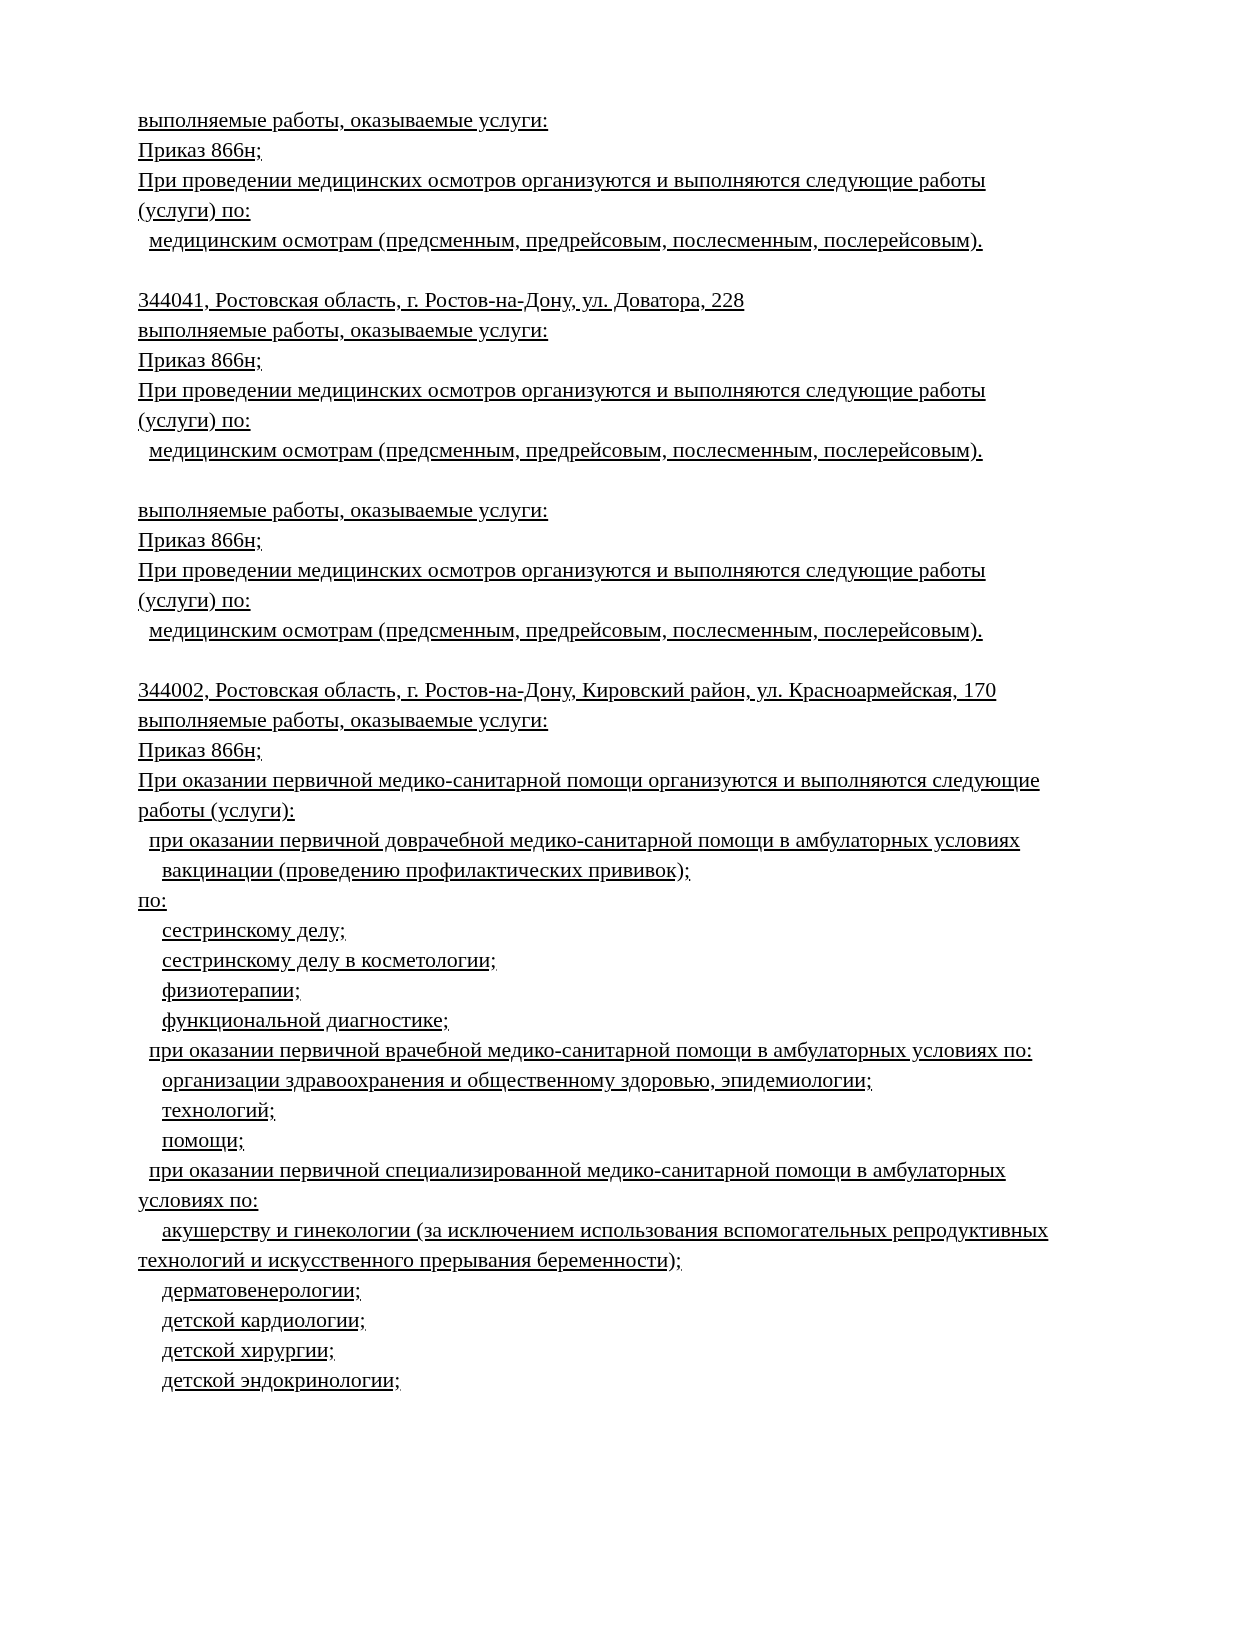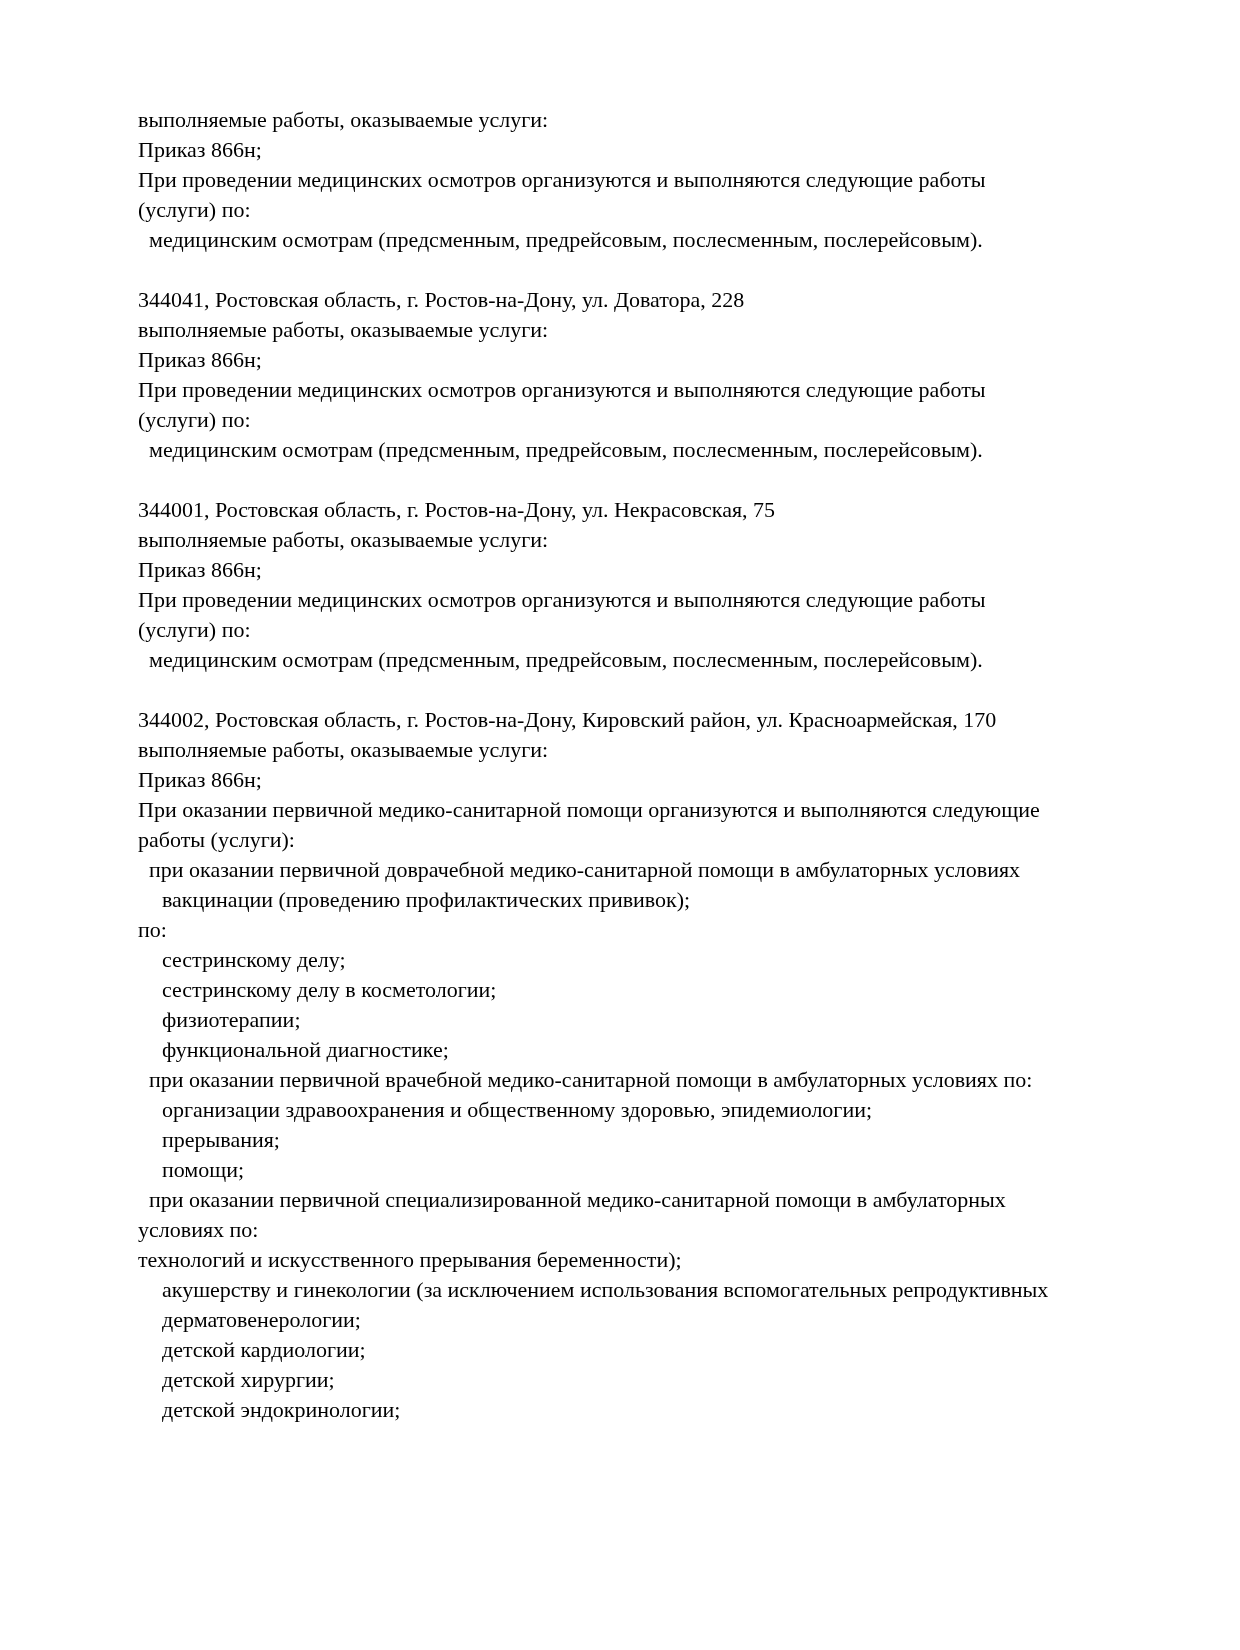--- a/index.html
+++ b/index.html
@@ -30,20 +30,21 @@
   }
   .block {
     margin: 0 0 30px 0; 
   }
   .block:last-child {
     margin-bottom: 16px;
   }
   .line {
     white-space: nowrap;
     height: 30px;
+    text-decoration: underline;
   }
   .indent-0 { padding-left: 0; }
   .indent-1 { padding-left: 11px; }
   .indent-2 { padding-left: 24px; }
 </style>
 </head>
 <body style="background: rgb(255, 255, 255);">
 
 <div class="page">
   <div class="content" style="color: rgb(0, 0, 0);">
@@ -57,21 +58,20 @@
       </div>
       <div class="block">
         <div class="line indent-0">344041, Ростовская область, г. Ростов-на-Дону, ул. Доватора, 228</div>
         <div class="line indent-0">выполняемые работы, оказываемые услуги:</div>
         <div class="line indent-0">Приказ 866н;</div>
         <div class="line indent-0">При проведении медицинских осмотров организуются и выполняются следующие работы</div>
         <div class="line indent-0">(услуги) по:</div>
         <div class="line indent-1">медицинским осмотрам (предсменным, предрейсовым, послесменным, послерейсовым).</div>
       </div>
       <div class="block">
-        <div class="line indent-0">344001, Ростовская область, г. Ростов-на-Дону, ул. Некрасовская, 75</div>
         <div class="line indent-0">выполняемые работы, оказываемые услуги:</div>
         <div class="line indent-0">Приказ 866н;</div>
         <div class="line indent-0">При проведении медицинских осмотров организуются и выполняются следующие работы</div>
         <div class="line indent-0">(услуги) по:</div>
         <div class="line indent-1">медицинским осмотрам (предсменным, предрейсовым, послесменным, послерейсовым).</div>
       </div>
       <div class="block">
         <div class="line indent-0">344002, Ростовская область, г. Ростов-на-Дону, Кировский район, ул. Красноармейская, 170</div>
         <div class="line indent-0">выполняемые работы, оказываемые услуги:</div>
         <div class="line indent-0">Приказ 866н;</div>
@@ -79,25 +79,25 @@
         <div class="line indent-0">работы (услуги):</div>
         <div class="line indent-1">при оказании первичной доврачебной медико-санитарной помощи в амбулаторных условиях</div>
         <div class="line indent-2">вакцинации (проведению профилактических прививок);</div>
         <div class="line indent-0">по:</div>
         <div class="line indent-2">сестринскому делу;</div>
         <div class="line indent-2">сестринскому делу в косметологии;</div>
         <div class="line indent-2">физиотерапии;</div>
         <div class="line indent-2">функциональной диагностике;</div>
         <div class="line indent-1">при оказании первичной врачебной медико-санитарной помощи в амбулаторных условиях по:</div>
         <div class="line indent-2">организации здравоохранения и общественному здоровью, эпидемиологии;</div>
-        <div class="line indent-2">прерывания;</div>
+        <div class="line indent-2">технологий;</div>
         <div class="line indent-2">помощи;</div>
         <div class="line indent-1">при оказании первичной специализированной медико-санитарной помощи в амбулаторных</div>
         <div class="line indent-0">условиях по:</div>
+        <div class="line indent-2">акушерству и гинекологии (за исключением использования вспомогательных репродуктивных</div>
         <div class="line indent-0">технологий и искусственного прерывания беременности);</div>
-        <div class="line indent-2">акушерству и гинекологии (за исключением использования вспомогательных репродуктивных</div>
         <div class="line indent-2">дерматовенерологии;</div>
         <div class="line indent-2">детской кардиологии;</div>
         <div class="line indent-2">детской хирургии;</div>
         <div class="line indent-2">детской эндокринологии;</div>
       </div>
     </div>
 </div>
 
 </body></html>

